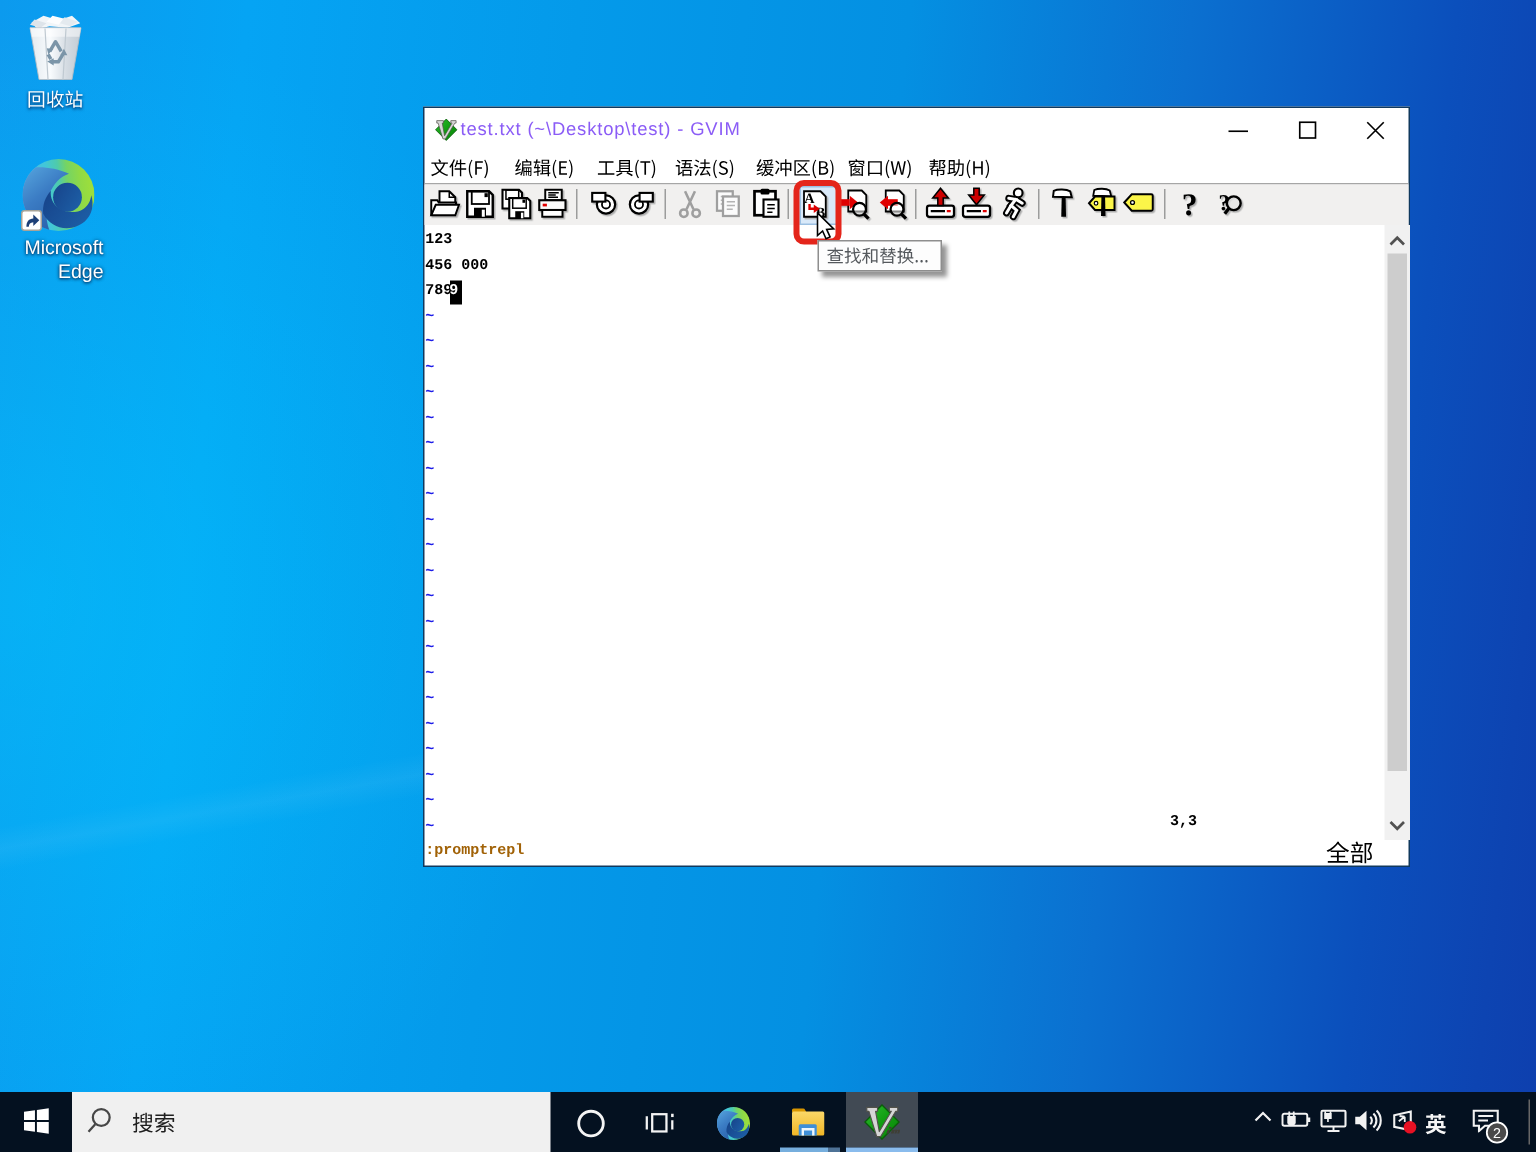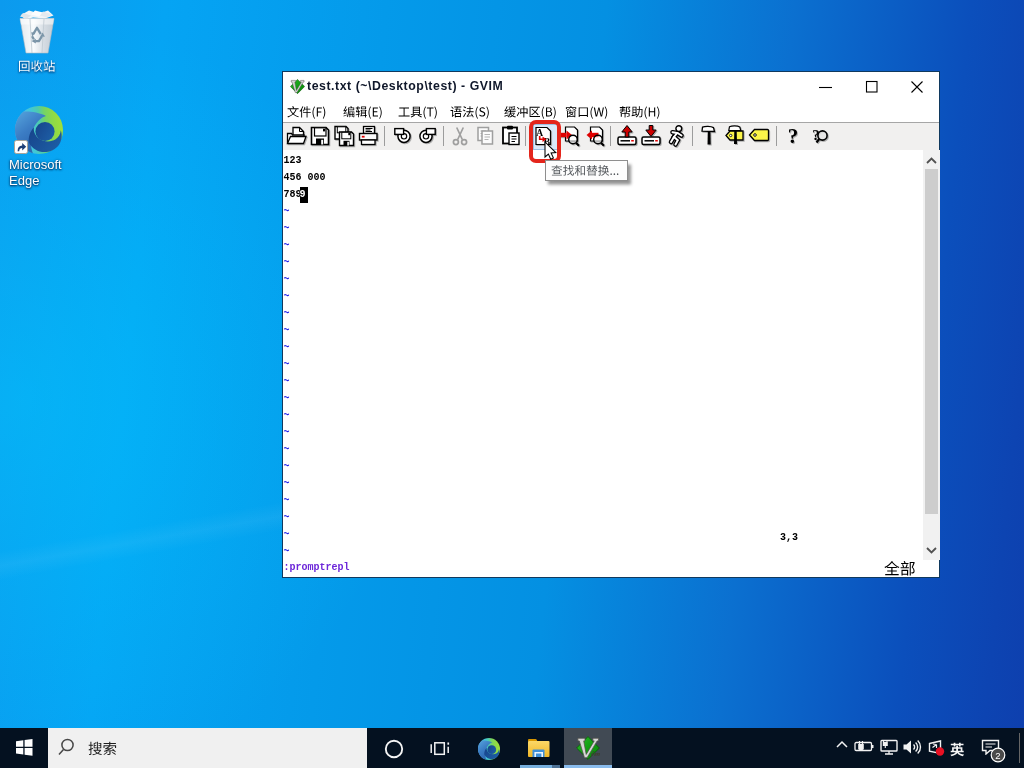--- a/index.html
+++ b/index.html
@@ -8,21 +8,21 @@
 #desk{position:absolute;inset:0;
 background:
  radial-gradient(circle 560px at 2% 52%, rgba(0,215,255,.34), rgba(0,215,255,0) 70%),
  linear-gradient(96deg,#0c9aee 0%,#05a4f4 15%,#049aea 35%,#0490e2 55%,#0b70d0 72%,#0b4fbc 88%,#0d44b2 96%,#0e3fae 100%);}
 .beam{position:absolute;left:-120px;top:400px;width:760px;height:240px;
 background:linear-gradient(to bottom,rgba(255,255,255,0) 44%,rgba(255,255,255,.055) 50%,rgba(255,255,255,0) 56%);
 transform:rotate(-10deg);}
 #win{position:absolute;left:282px;top:71px;width:658px;height:507px;
 background:#fff;border:1px solid #10395e;}
 .mono{font-family:"Liberation Mono",monospace;font-weight:bold;font-size:10px;line-height:17px;}
-.lbl{position:absolute;color:#fff;text-align:left;
+.lbl{position:absolute;color:#fff;text-align:right;
 text-shadow:0 1px 2px rgba(0,0,40,.8),0 0 3px rgba(0,0,40,.45);}
 .ticon{filter:drop-shadow(1.4px 1.4px 0px #adadad)}
 </style></head><body>
 <div id="desk"></div>
 <div class="beam"></div>
 <svg class="abs" style="left:14px;top:8px" width="46" height="46" viewBox="0 0 46 46">
 <defs>
 <linearGradient id="bin" x1="0" y1="0" x2="1" y2="0">
  <stop offset="0" stop-color="#e3e9ee"></stop>
         <stop offset=".4" stop-color="#f8fbfd"></stop>
@@ -85,21 +85,21 @@
       <linearGradient id="vgt" x1="0" y1="0" x2="1" y2="1">
 <stop offset="0" stop-color="#30bc30"></stop>
         <stop offset=".5" stop-color="#119e11"></stop>
         <stop offset="1" stop-color="#0a820a"></stop>
       </linearGradient>
     </defs>
 <polygon points="16,.8 31.2,16 16,31.2 .8,16" fill="url(#vgt)" stroke="#0a5d0a" stroke-width="1.2"></polygon>
 <path d="M2.5,3 H12 V6.5 H10.3 L13.6,24.5 L24.3,6.5 H22.5 V3 H30 V6.5 H28.2 L14.8,29 H11.3 L4.4,6.5 H2.5 Z" fill="#d6d6d6" stroke="#52524a" stroke-width="1" stroke-linejoin="round"></path>
 
 </svg>
-<div class="abs" style="left:307px;top:78.8px;font-size:12.3px;color:#0f172a;letter-spacing:.55px;font-weight:bold;">test.txt (~\Desktop\test) - GVIM</div>
+<div class="abs" style="left:307px;top:78.8px;font-size:12.3px;color:#8b5cf6;letter-spacing:.55px;">test.txt (~\Desktop\test) - GVIM</div>
 <svg class="abs" style="left:818px;top:80px" width="110" height="14" viewBox="0 0 110 14">
 <g stroke="#000" stroke-width="1.1" fill="none">
 <path d="M1,7.5 H14"></path>
 <rect x="48.5" y="1.5" width="10.5" height="10.5"></rect>
 <path d="M93.5,1.5 L104.5,12.5 M104.5,1.5 L93.5,12.5"></path>
 </g>
   </svg>
 <svg style="position:absolute;left:287px;top:102.6px;" width="42" height="18" viewBox="0 -13.42 42 18">
     <path d="M5.2 -10.0C5.5 -9.4 5.9 -8.6 6.1 -8.1L7.1 -8.5C6.9 -9.0 6.5 -9.7 6.1 -10.3ZM0.6 -8.1V-7.2H2.5C3.2 -5.3 4.2 -3.7 5.5 -2.4C4.1 -1.3 2.5 -0.5 0.4 0.1C0.6 0.3 0.9 0.7 1.0 1.0C3.0 0.3 4.7 -0.6 6.1 -1.8C7.5 -0.6 9.2 0.3 11.2 0.9C11.3 0.6 11.6 0.2 11.8 0.0C9.8 -0.4 8.2 -1.3 6.8 -2.5C8.1 -3.7 9.0 -5.3 9.7 -7.2H11.6V-8.1ZM6.1 -3.1C5.0 -4.2 4.1 -5.6 3.5 -7.2H8.7C8.1 -5.6 7.2 -4.2 6.1 -3.1Z M16.1 -4.2V-3.3H19.6V1.0H20.5V-3.3H23.8V-4.2H20.5V-6.9H23.3V-7.7H20.5V-10.1H19.6V-7.7H17.9C18.1 -8.3 18.2 -8.9 18.3 -9.5L17.5 -9.6C17.2 -8.0 16.7 -6.5 16.0 -5.5C16.2 -5.3 16.6 -5.1 16.8 -5.0C17.1 -5.5 17.4 -6.1 17.6 -6.9H19.6V-4.2ZM15.5 -10.2C14.8 -8.4 13.7 -6.5 12.6 -5.3C12.7 -5.1 13.0 -4.6 13.1 -4.4C13.5 -4.8 13.9 -5.3 14.2 -5.9V1.0H15.1V-7.3C15.6 -8.1 16.0 -9.0 16.3 -9.9Z M27.3 2.4 28.0 2.1C26.9 0.4 26.4 -1.7 26.4 -3.8C26.4 -5.9 26.9 -7.9 28.0 -9.7L27.3 -10.0C26.2 -8.1 25.5 -6.2 25.5 -3.8C25.5 -1.4 26.2 0.6 27.3 2.4Z M29.8 0.0H30.9V-4.0H34.3V-5.0H30.9V-8.0H34.9V-8.9H29.8Z M36.5 2.4C37.6 0.6 38.3 -1.4 38.3 -3.8C38.3 -6.2 37.6 -8.1 36.5 -10.0L35.8 -9.7C36.8 -7.9 37.3 -5.9 37.3 -3.8C37.3 -1.7 36.8 0.4 35.8 2.1Z" fill="#000000"></path>
   </svg>
@@ -294,22 +294,22 @@
 ~</div>
 <div class="abs mono" style="left:299.5px;top:186.5px;width:8px;height:16px;background:#000;color:#fff;line-height:16.4px;overflow:hidden">9</div>
 <div class="abs" style="left:923px;top:150px;width:16.5px;height:410px;background:#f1f1f1"></div>
 <div class="abs" style="left:924.5px;top:169px;width:13.5px;height:345px;background:#cdcdcd"></div>
 <svg class="abs" style="left:925px;top:156px" width="13" height="9" viewBox="0 0 13 9">
 <path d="M2,7 L6.5,2.5 L11,7" fill="none" stroke="#515151" stroke-width="1.8"></path>
   </svg>
 <svg class="abs" style="left:925px;top:546px" width="13" height="9" viewBox="0 0 13 9">
 <path d="M2,2 L6.5,6.5 L11,2" fill="none" stroke="#515151" stroke-width="1.8"></path>
   </svg>
-<div class="abs mono" style="left:283.5px;top:558.5px;color:#6d28d9;white-space:pre">:promptrepl</div>
-<div class="abs mono" style="left:780px;top:529px;color:#000;white-space:pre">3,3</div>
+<div class="abs mono" style="left:283.5px;top:558.5px;color:#a16207;white-space:pre">:promptrepl</div>
+<div class="abs mono" style="left:780px;top:540px;color:#000;white-space:pre">3,3</div>
 <svg style="position:absolute;left:883.5px;top:556.6px;" width="34" height="23" viewBox="0 -17.38 34 23">
     <path d="M7.8 -13.4C6.2 -10.9 3.3 -8.6 0.4 -7.3C0.7 -7.0 1.1 -6.7 1.2 -6.3C1.9 -6.7 2.5 -7.0 3.1 -7.4V-6.4H7.3V-3.9H3.2V-2.9H7.3V-0.3H1.2V0.8H14.7V-0.3H8.5V-2.9H12.8V-3.9H8.5V-6.4H12.8V-7.4C13.4 -7.0 14.0 -6.6 14.6 -6.3C14.8 -6.6 15.1 -7.0 15.4 -7.3C12.9 -8.6 10.5 -10.3 8.6 -12.5L8.8 -13.0ZM3.2 -7.4C4.9 -8.6 6.6 -10.1 7.9 -11.7C9.4 -10.0 11.0 -8.6 12.8 -7.4Z M18.0 -9.9C18.5 -9.1 18.9 -7.9 19.0 -7.2L20.1 -7.5C20.0 -8.2 19.5 -9.3 19.1 -10.2ZM25.7 -12.4V1.2H26.8V-11.3H29.3C28.9 -10.1 28.3 -8.4 27.7 -7.1C29.1 -5.7 29.5 -4.5 29.5 -3.5C29.5 -3.0 29.4 -2.4 29.1 -2.3C28.9 -2.1 28.7 -2.1 28.4 -2.1C28.1 -2.1 27.7 -2.1 27.2 -2.1C27.4 -1.8 27.5 -1.3 27.5 -1.0C28.0 -1.0 28.5 -1.0 28.9 -1.0C29.3 -1.1 29.6 -1.2 29.9 -1.3C30.4 -1.7 30.6 -2.5 30.6 -3.4C30.6 -4.5 30.2 -5.7 28.8 -7.2C29.5 -8.7 30.2 -10.5 30.8 -12.0L30.0 -12.5L29.8 -12.4ZM19.7 -13.1C19.9 -12.5 20.2 -11.9 20.4 -11.4H17.1V-10.3H24.5V-11.4H21.6C21.4 -11.9 21.1 -12.7 20.8 -13.3ZM22.6 -10.2C22.4 -9.3 21.9 -8.0 21.5 -7.1H16.6V-6.1H24.9V-7.1H22.6C23.0 -8.0 23.5 -9.0 23.8 -10.0ZM17.5 -4.6V1.2H18.6V0.4H23.0V1.0H24.2V-4.6ZM18.6 -0.7V-3.5H23.0V-0.7Z" fill="#000000"></path>
   </svg>
 <div class="abs" style="left:0;top:727.5px;width:1024px;height:40.5px;background:#041120"></div>
 <svg class="abs" style="left:15px;top:738px" width="18" height="19" viewBox="0 0 18 19">
 <g fill="#fff">
 <polygon points="1,3.2 8.3,2.2 8.3,8.7 1,8.7"></polygon>
 <polygon points="9.6,2 17.5,.9 17.5,8.7 9.6,8.7"></polygon>
 <polygon points="1,10 8.3,10 8.3,16.5 1,15.5"></polygon>
 <polygon points="9.6,10 17.5,10 17.5,17.8 9.6,16.7"></polygon>

